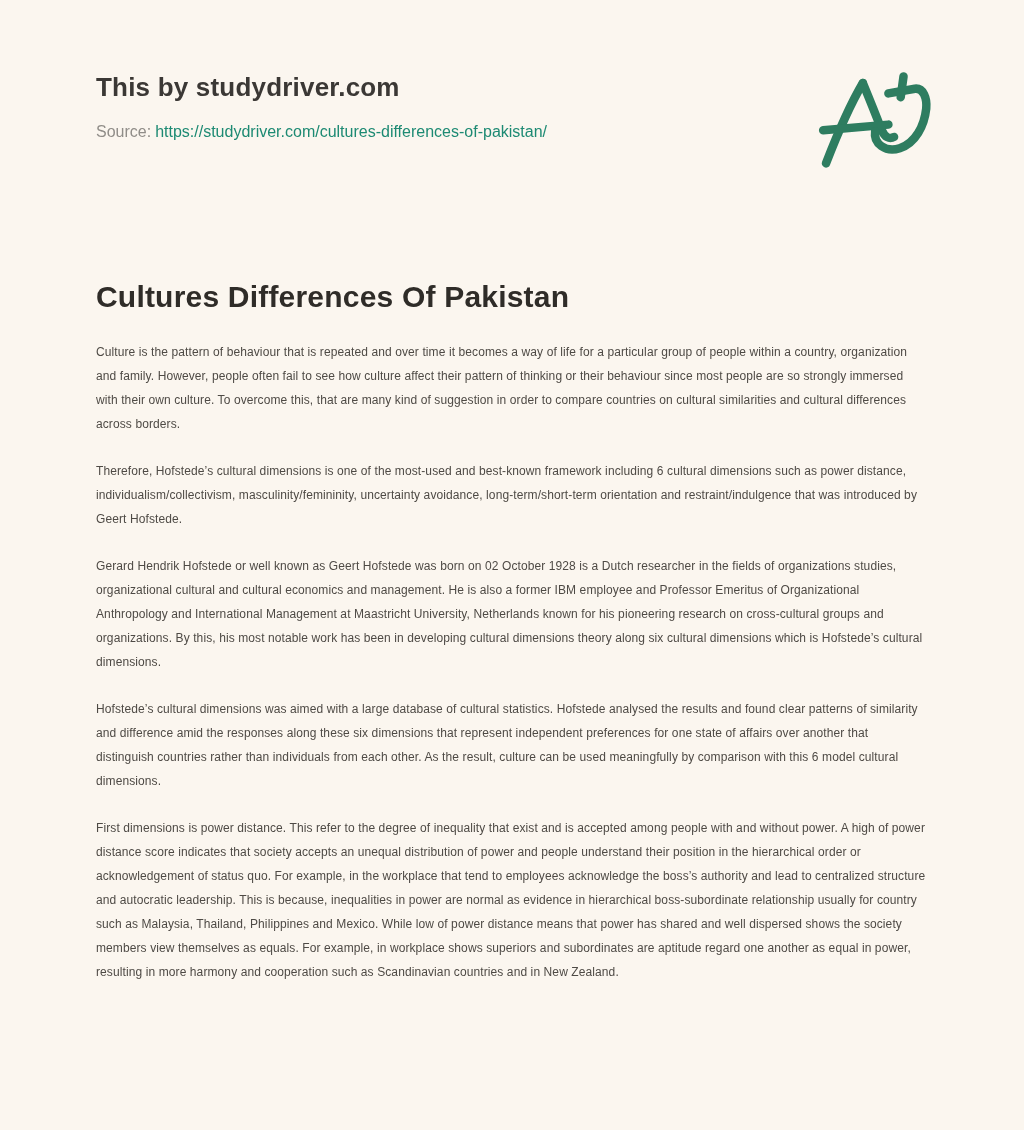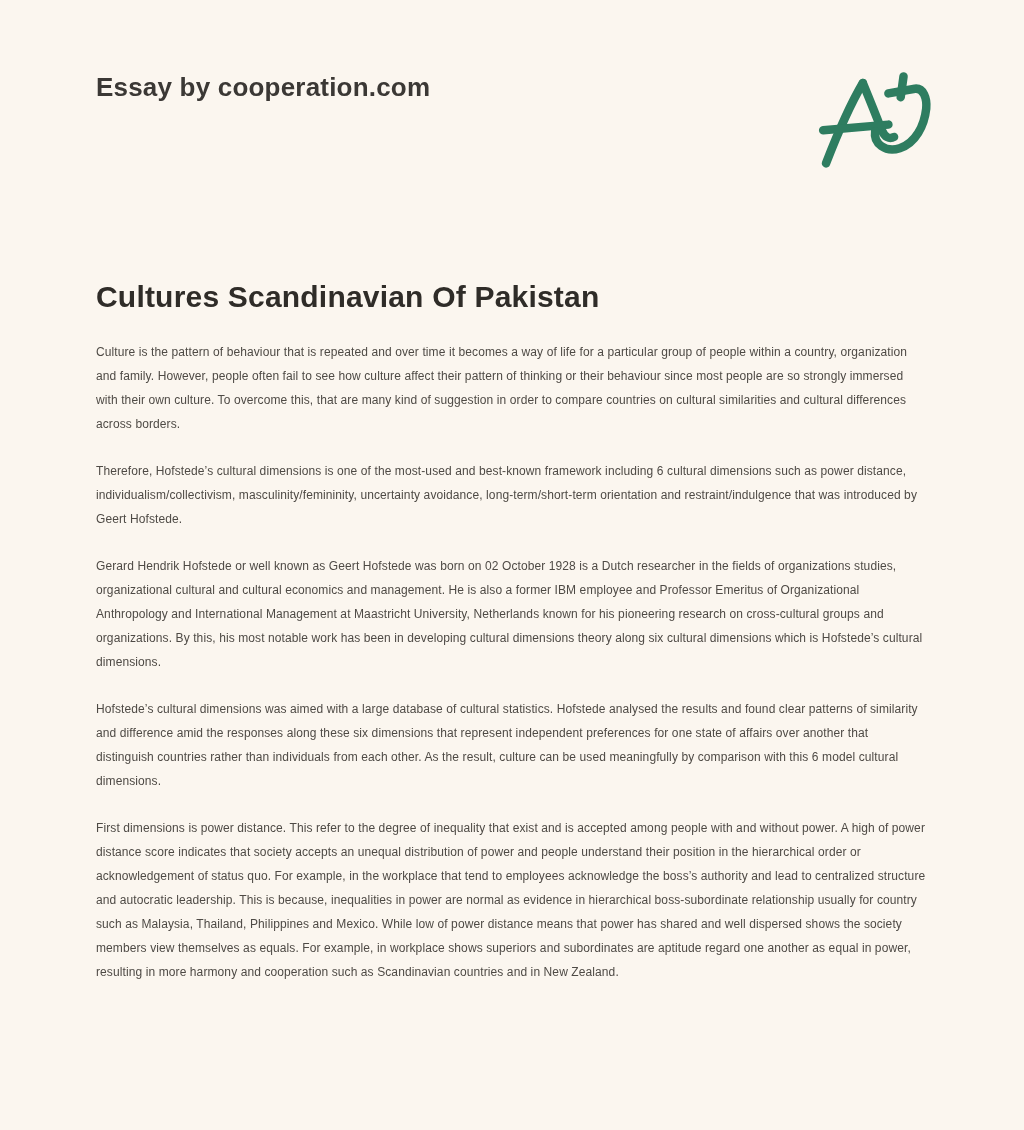--- a/index.html
+++ b/index.html
@@ -64,42 +64,45 @@
     letter-spacing: 0.1px;
   }
 </style>
 </head>
 <body>
 
 <div class="page">
 
   <div class="header">
     <div class="header-left">
-      <h2>Essay by cooperation.com</h2>
+      <h2>This by studydriver.com</h2>
+      <div class="source-line">
+        <span>Source:</span><a href="#">https://studydriver.com/cultures-differences-of-pakistan/</a>
+      </div>
     </div>
 
     <div class="logo">
       <svg viewBox="0 0 130 110" width="124" height="104" aria-hidden="true">
         <g fill="none" stroke="#2e7d60" stroke-width="9" stroke-linecap="round" stroke-linejoin="round">
 
           <path d="M10,103 C22,72 36,40 49,18"></path>
 
           <path d="M49,18 C56,35 64,55 69,68 C72,75 77,78 82,75"></path>
 
           <path d="M7,68 L76,62"></path>
 
           <path d="M92,11 L89,33"></path>
 
           <path d="M76,29 L104,24 C113,23 117,34 116,45 C114,63 105,81 88,87 C73,92 60,82 62,69"></path>
         </g>
       </svg>
     </div>
   </div>
 
-  <h1 class="article-title">Cultures Scandinavian Of Pakistan</h1>
+  <h1 class="article-title">Cultures Differences Of Pakistan</h1>
 
   <div class="article-body">
     <p>Culture is the pattern of behaviour that is repeated and over time it becomes a way of life for a particular group of people within a country, organization and family. However, people often fail to see how culture affect their pattern of thinking or their behaviour since most people are so strongly immersed with their own culture. To overcome this, that are many kind of suggestion in order to compare countries on cultural similarities and cultural differences across borders.</p>
     <p>Therefore, Hofstede’s cultural dimensions is one of the most-used and best-known framework including 6 cultural dimensions such as power distance, individualism/collectivism, masculinity/femininity, uncertainty avoidance, long-term/short-term orientation and restraint/indulgence that was introduced by Geert Hofstede.</p>
     <p>Gerard Hendrik Hofstede or well known as Geert Hofstede was born on 02 October 1928 is a Dutch researcher in the fields of organizations studies, organizational cultural and cultural economics and management. He is also a former IBM employee and Professor Emeritus of Organizational Anthropology and International Management at Maastricht University, Netherlands known for his pioneering research on cross-cultural groups and organizations. By this, his most notable work has been in developing cultural dimensions theory along six cultural dimensions which is Hofstede’s cultural dimensions.</p>
     <p>Hofstede’s cultural dimensions was aimed with a large database of cultural statistics. Hofstede analysed the results and found clear patterns of similarity and difference amid the responses along these six dimensions that represent independent preferences for one state of affairs over another that distinguish countries rather than individuals from each other. As the result, culture can be used meaningfully by comparison with this 6 model cultural dimensions.</p>
     <p>First dimensions is power distance. This refer to the degree of inequality that exist and is accepted among people with and without power. A high of power distance score indicates that society accepts an unequal distribution of power and people understand their position in the hierarchical order or acknowledgement of status quo. For example, in the workplace that tend to employees acknowledge the boss’s authority and lead to centralized structure and autocratic leadership. This is because, inequalities in power are normal as evidence in hierarchical boss-subordinate relationship usually for country such as Malaysia, Thailand, Philippines and Mexico. While low of power distance means that power has shared and well dispersed shows the society members view themselves as equals. For example, in workplace shows superiors and subordinates are aptitude regard one another as equal in power, resulting in more harmony and cooperation such as Scandinavian countries and in New Zealand.</p>
 
   </div>
 

